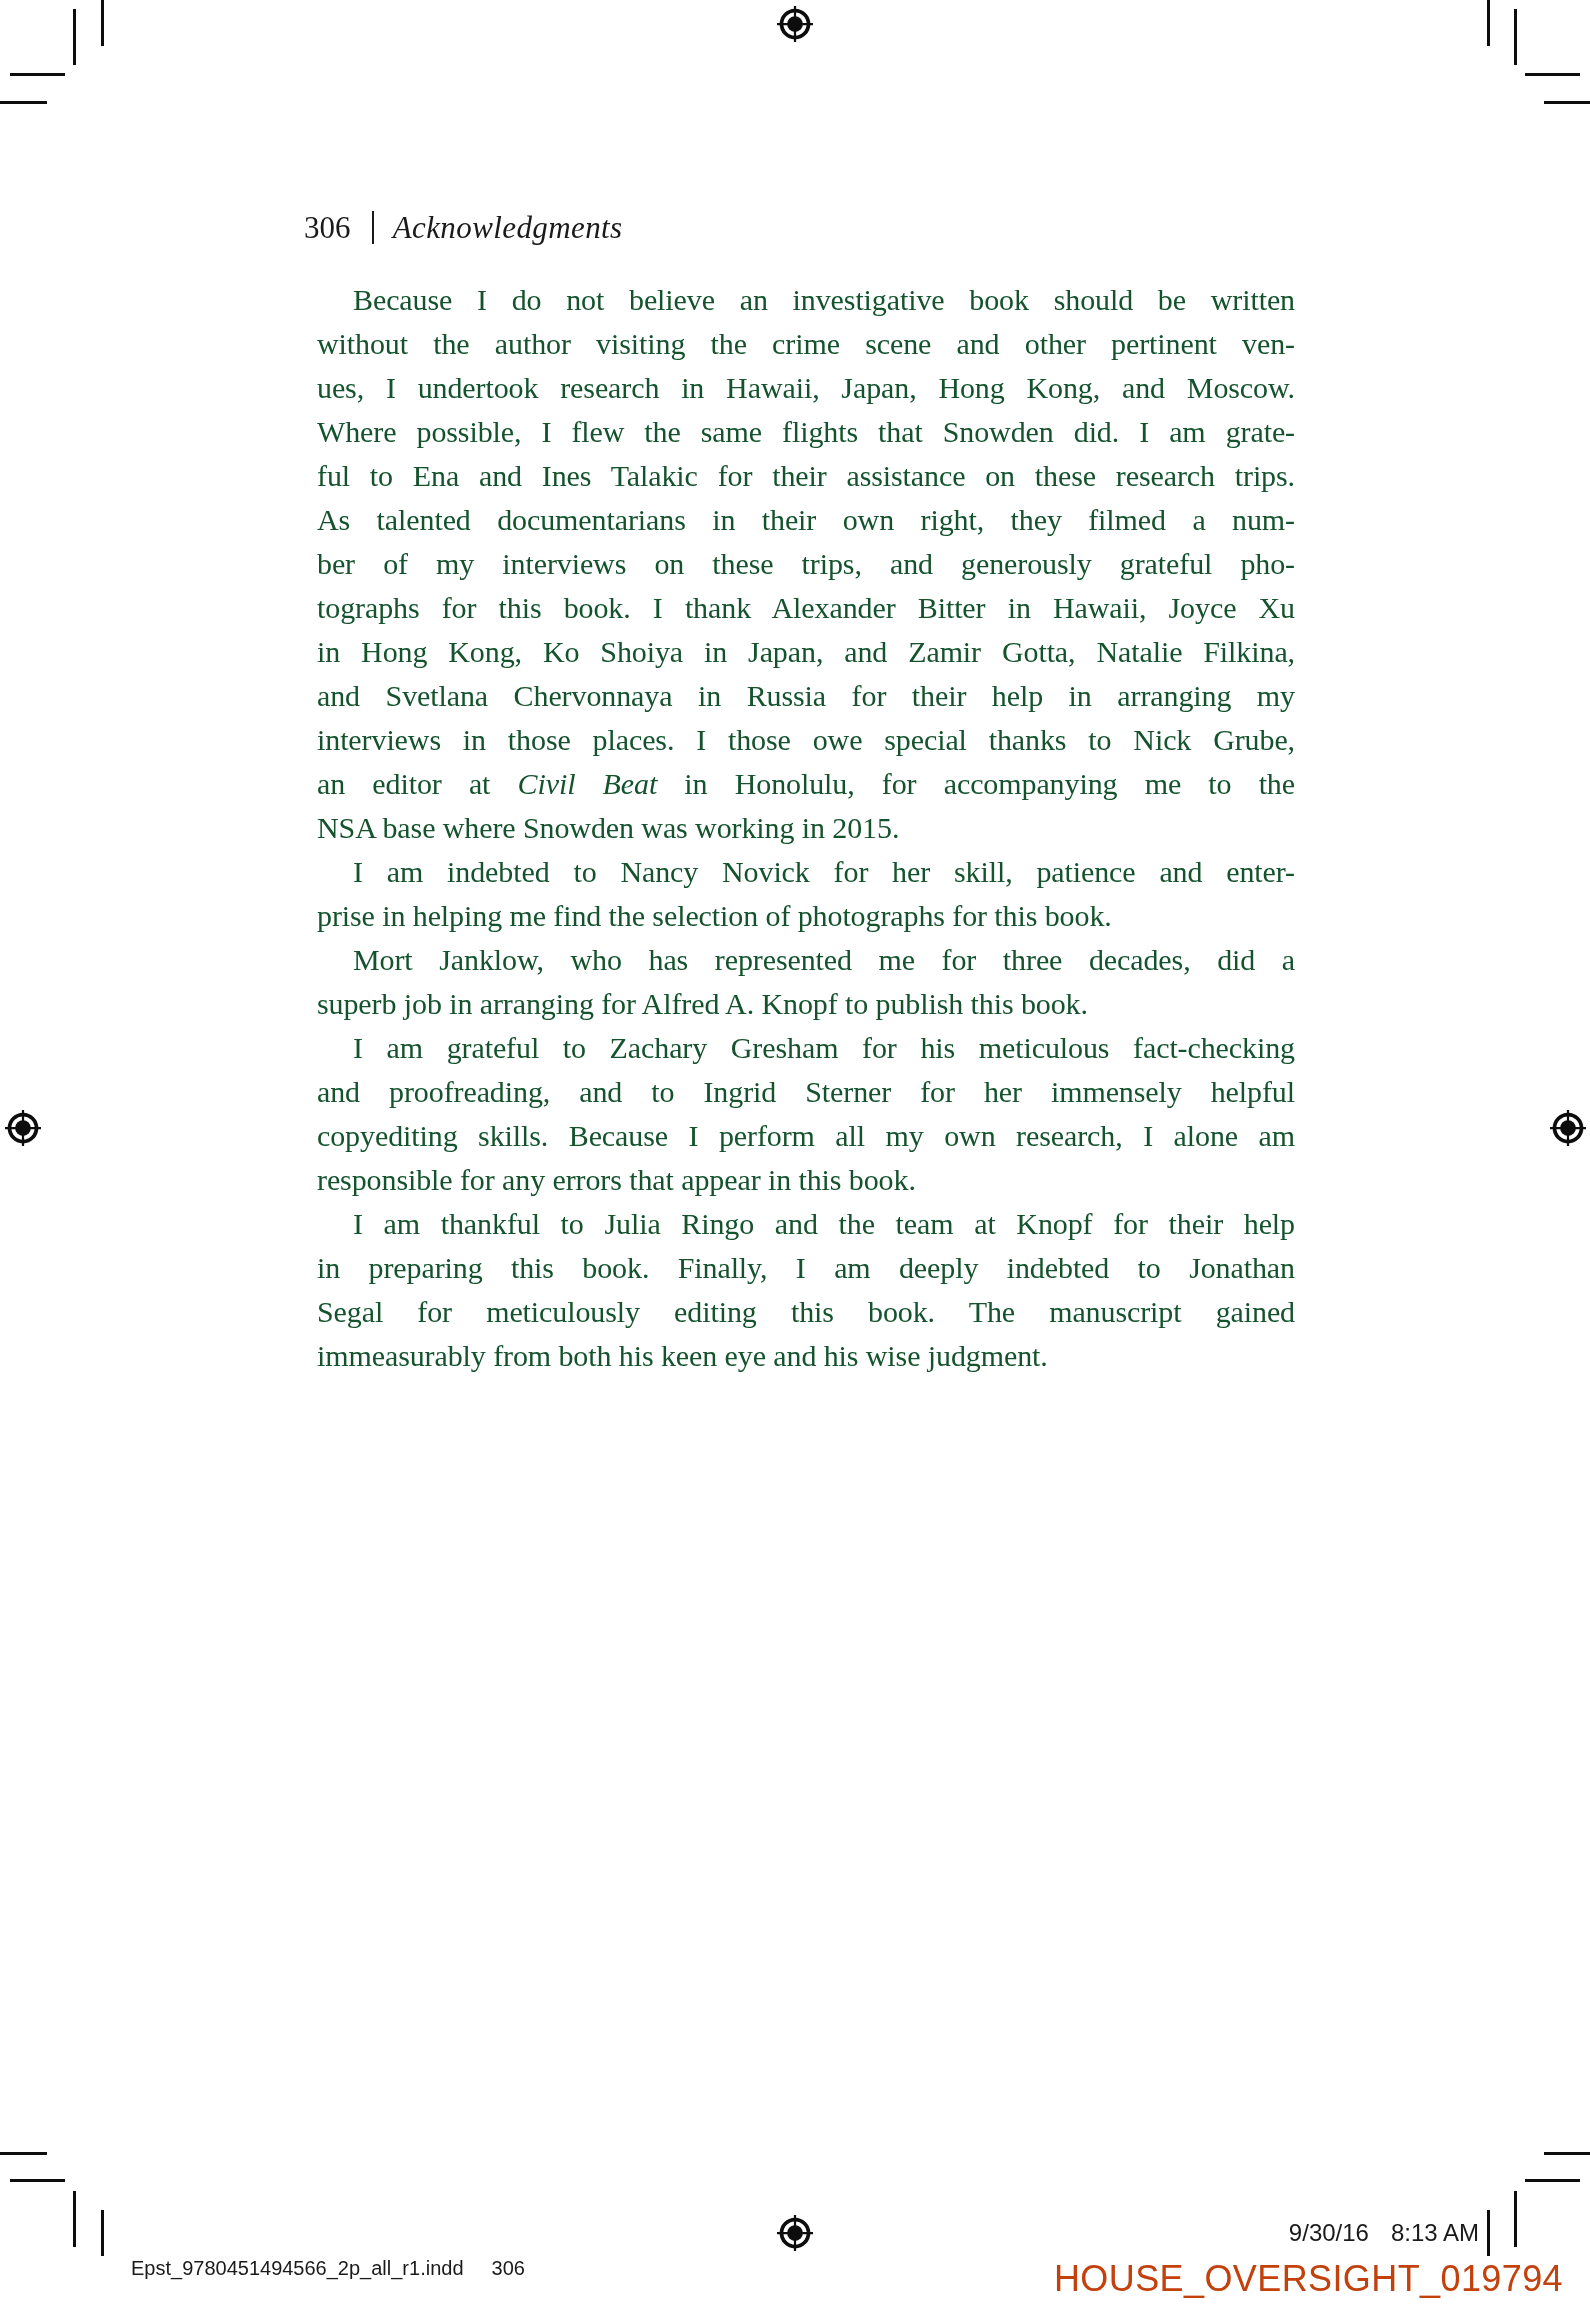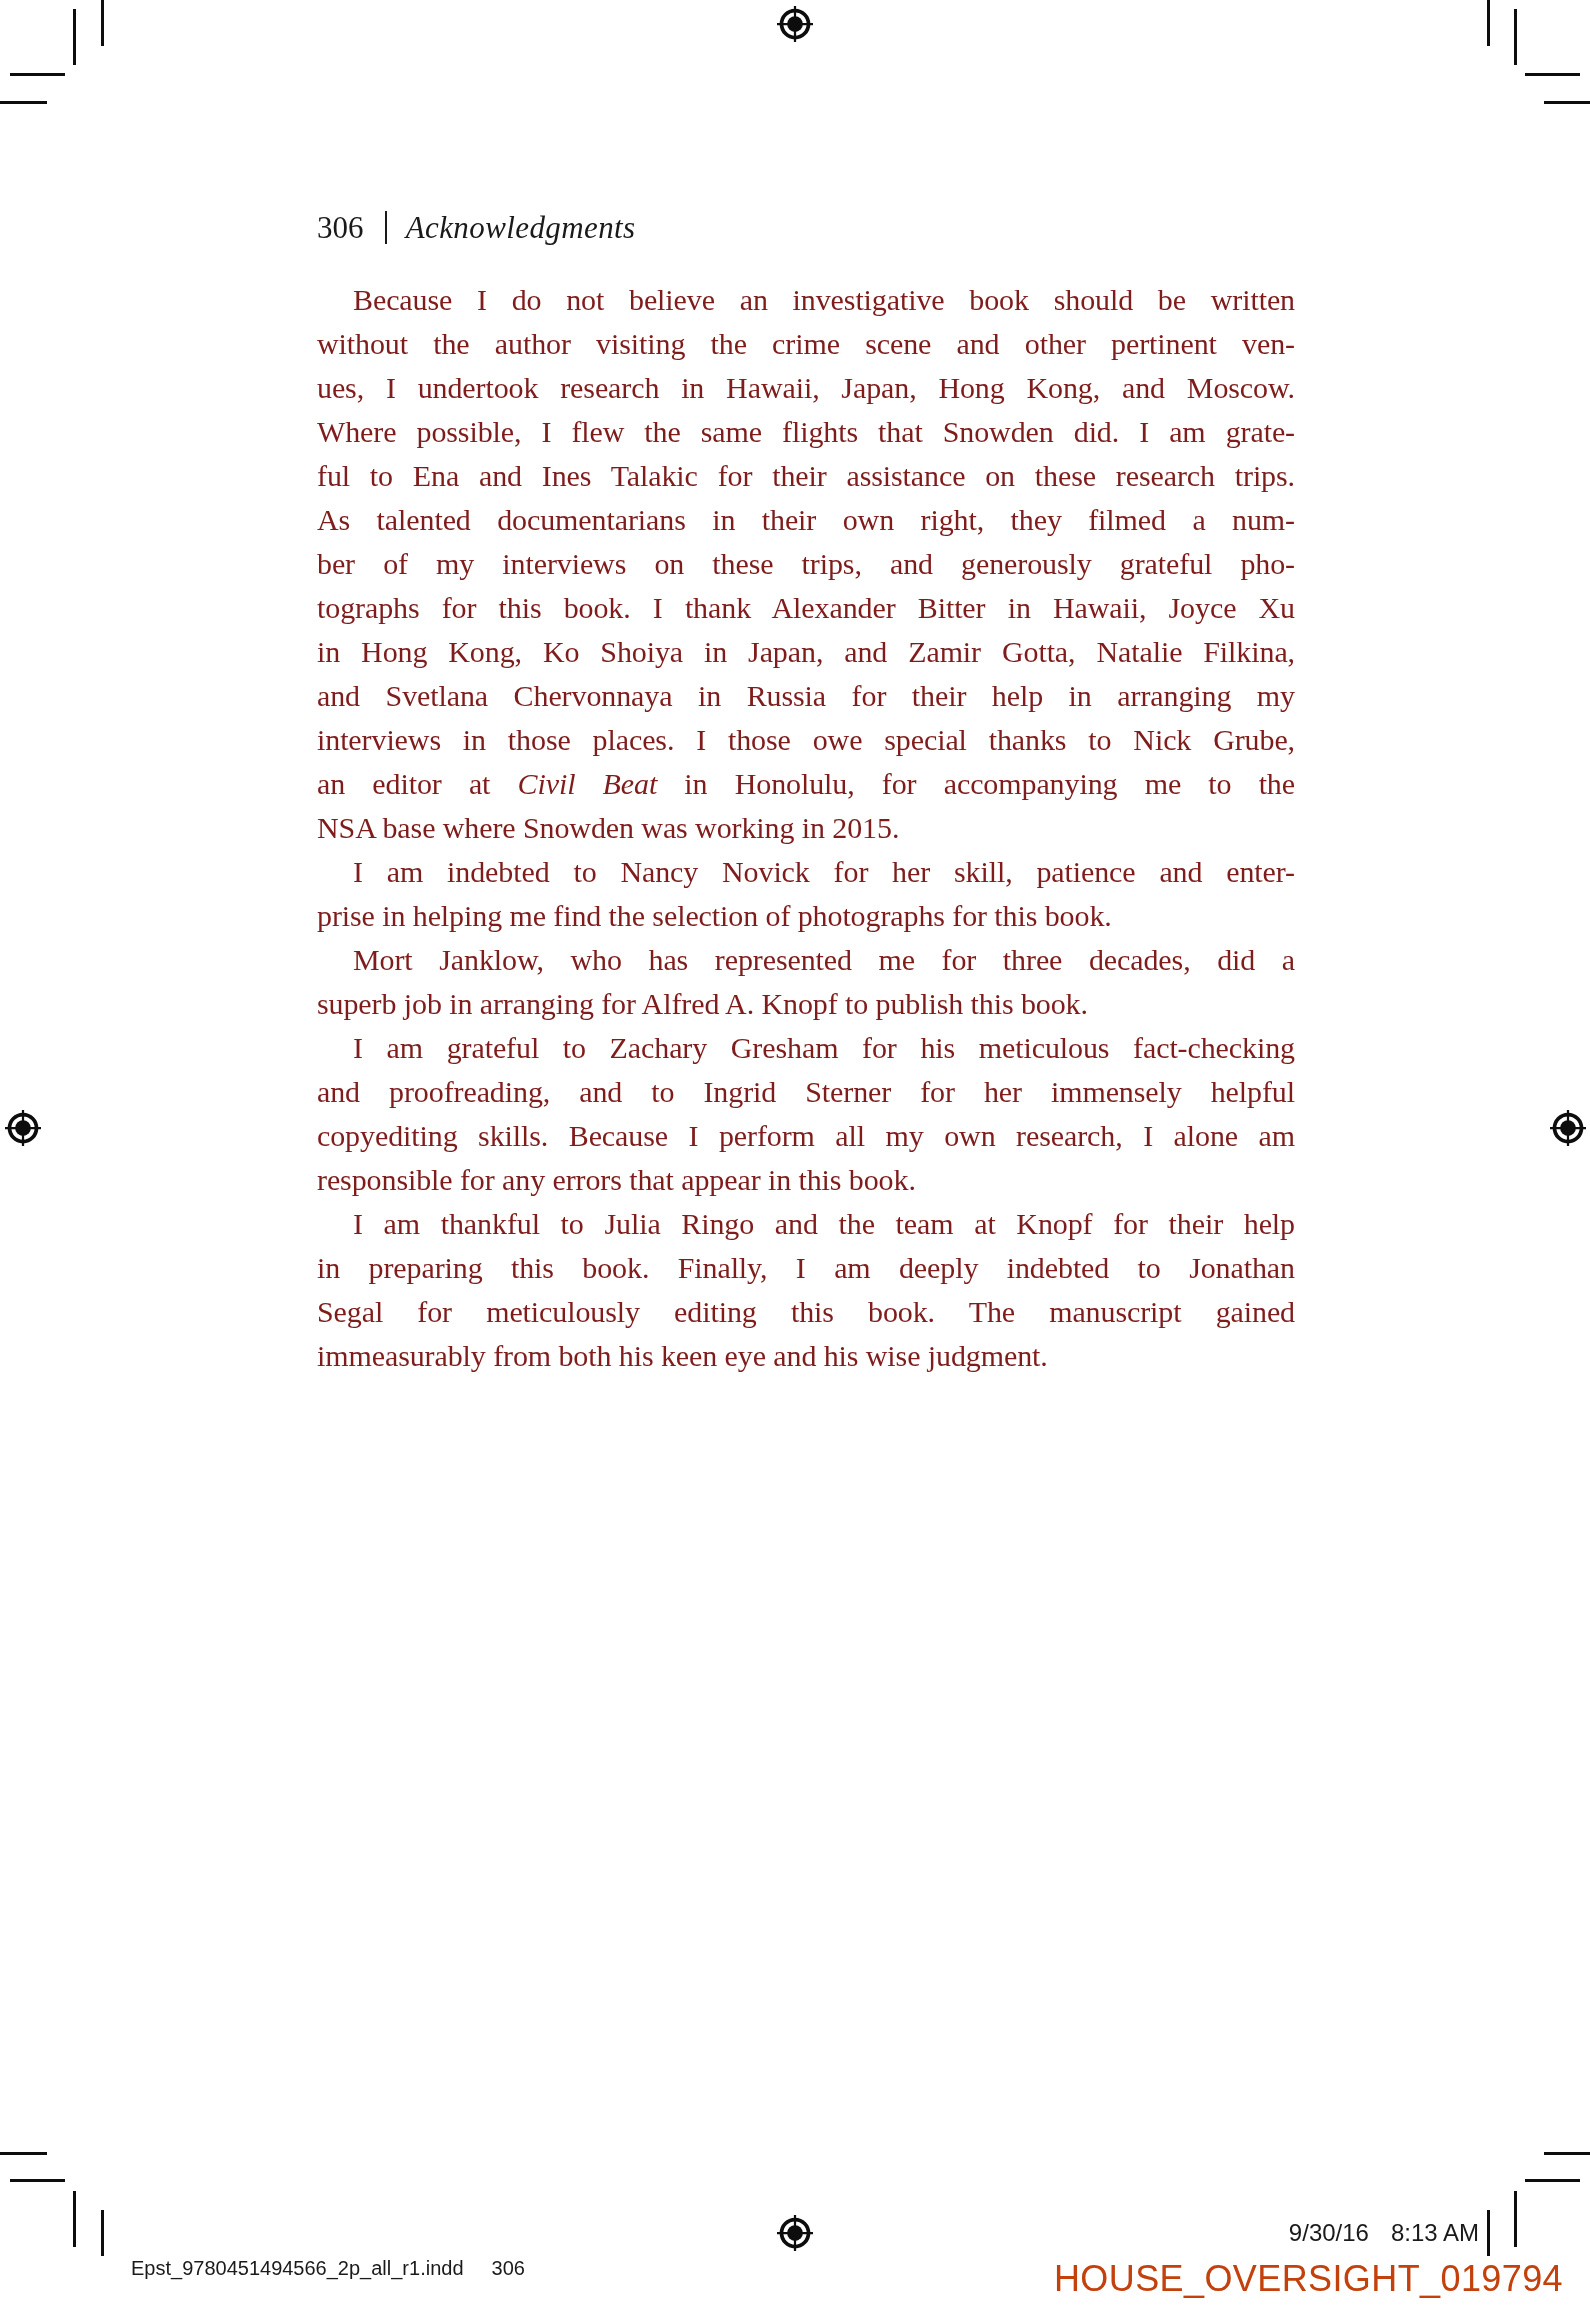--- a/index.html
+++ b/index.html
@@ -10,35 +10,35 @@
     font-family:"Liberation Serif","DejaVu Serif",serif;
     color:#161616;
     overflow:hidden;
   }
   
   .mark{position:absolute;background:#0d0d0d;}
   
   .regmark{position:absolute;width:36px;height:36px;}
   
   .running-header{
-    position:absolute;left:317px;top:209px;
+    position:absolute;left:304px;top:209px;
     font-size:31px;line-height:38px;white-space:nowrap;
     color:#1a1a1a;
     text-align:center;
   }
   .running-header .sep{
     display:inline-block;width:2.2px;height:33px;background:#1a1a1a;
     margin:0 19px 0 21px;vertical-align:-6px;
   }
   .running-header .title{font-style:italic;letter-spacing:0.4px;}
   
   .body-text{
     position:absolute;left:317px;top:278px;width:978px;
     font-size:30px;line-height:44px;letter-spacing:-0.1px;
-    color:#7f1d1d;
+    color:#14532d;
   }
   .line{
     text-align:justify;text-align-last:justify;
     height:44px;overflow:hidden;
   }
   .line.indent{padding-left:36px;}
   .line.last{text-align-last:left;}
   .ital{font-style:italic;}
   
   .slug{

